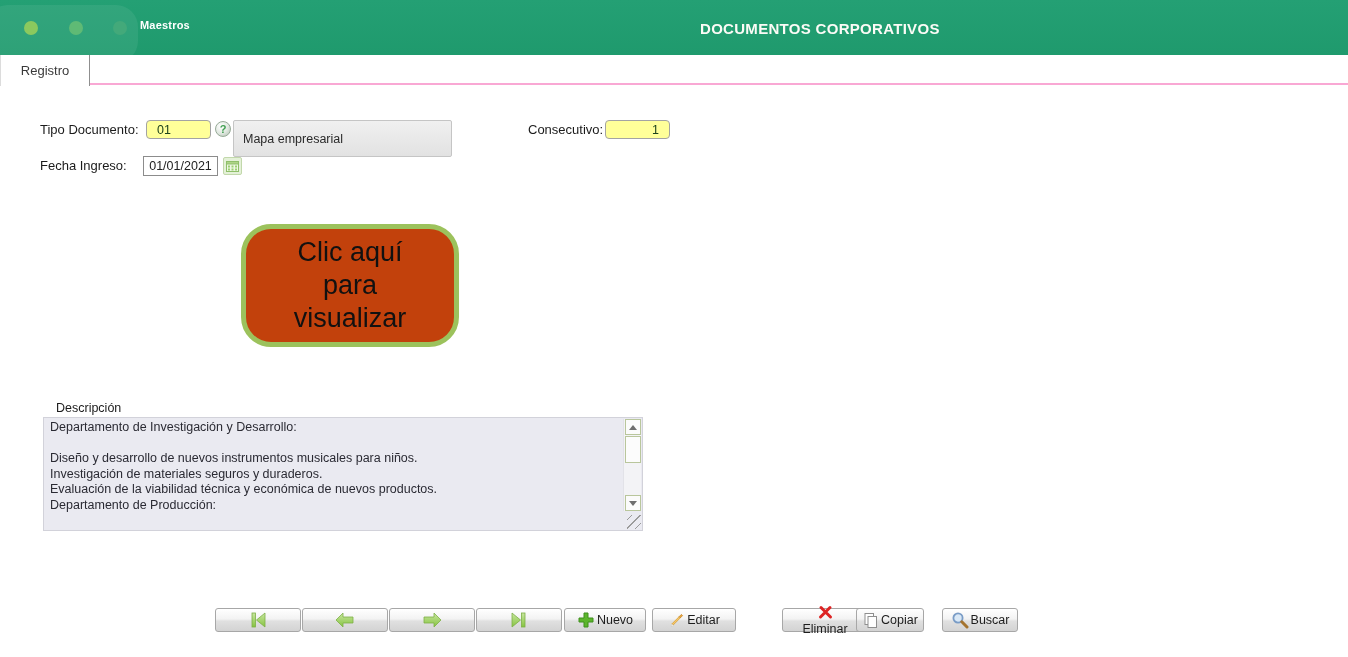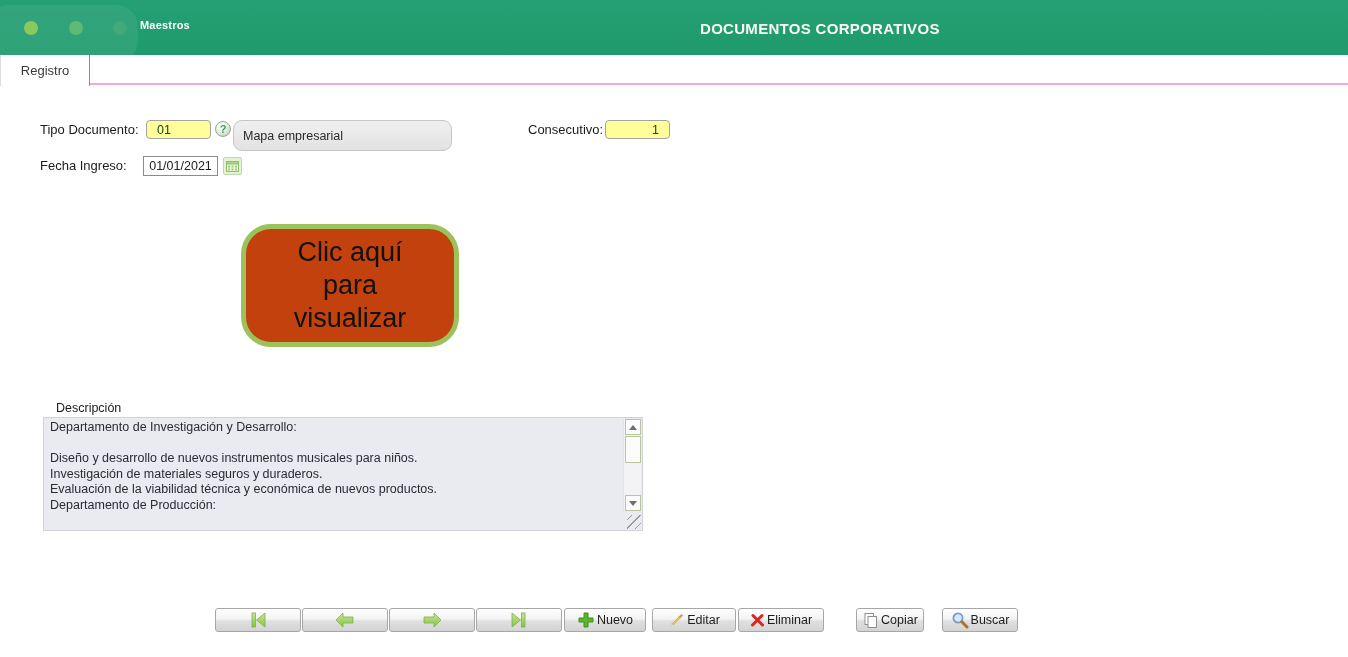--- a/index.html
+++ b/index.html
@@ -45,22 +45,22 @@
   }
 
   
   .lbl { position:absolute; font-size:13px; color:#1b1b1b; white-space:nowrap; }
   .inp-yellow {
     position:absolute; height:19px; background:#ffff99;
     border:1px solid #a3a3a3; border-radius:4px; font-family:"Liberation Sans",sans-serif;
     font-size:12.5px; color:#1c421c; padding:0 10px; outline:none;
   }
   .inp-gray {
-    position:absolute; height:31px; background:linear-gradient(180deg,#f0f0f0,#e2e2e2);
-    border:1px solid #c5c5c5; border-radius:9px; display:flex; align-items:center;
+    position:absolute; height:37px; background:linear-gradient(180deg,#f0f0f0,#e2e2e2);
+    border:1px solid #c5c5c5; border-radius:2px; display:flex; align-items:center;
     font-size:12.5px; color:#2a2a2a; padding:0 9px;text-align:center;
   }
   .inp-white {
     position:absolute; height:20px; background:#ffffff; border:1px solid #8c8c8c;
     font-family:Liberation Sans, sans-serif; font-size:12.5px; color:#222;
     text-align:center; outline:none;
   }
   .help-btn {
     position:absolute; width:16px; height:16px; border-radius:50%;
     background:radial-gradient(circle at 35% 30%, #ffffff 0%, #dfe7df 55%, #aebcae 100%);
@@ -229,21 +229,21 @@
     <span>Nuevo</span>
   </div>
   <div class="btn" style="left:652px; width:84px;">
     <svg width="17" height="17" viewBox="0 0 17 17">
       <path d="M5 13.2 L12.4 5.8 L11.2 4.6 L3.8 12 Z" fill="#f6c76a" stroke="#d29a2c" stroke-width="0.7"></path>
       <path d="M12.4 5.8 L14.6 3.6 L13.4 2.4 L11.2 4.6 Z" fill="#e8a23c" stroke="#c07f1d" stroke-width="0.7"></path>
       <path d="M3.8 12 L3 14.6 L5.6 13.8 Z" fill="#fff6e0" stroke="#c9c9c9" stroke-width="0.6"></path>
     </svg>
     <span>Editar</span>
   </div>
-  <div class="btn" style="left:738px; width:86px;">
+  <div class="btn" style="left:782px; width:86px;flex-direction:column;">
     <svg width="15" height="15" viewBox="0 0 15 15">
       <path d="M3 2.5 L12.5 12 M12 2.5 L2.5 12" stroke="#dd2424" stroke-width="3" stroke-linecap="round" fill="none"></path>
     </svg>
     <span>Eliminar</span>
   </div>
   <div class="btn" style="left:856px; width:68px;">
     <svg width="17" height="17" viewBox="0 0 17 17">
       <rect x="3" y="1.5" width="8.5" height="11" fill="#ffffff" stroke="#8f8f8f" stroke-width="1"></rect>
       <rect x="6" y="4.5" width="8.5" height="11" fill="#ffffff" stroke="#8f8f8f" stroke-width="1"></rect>
     </svg>

